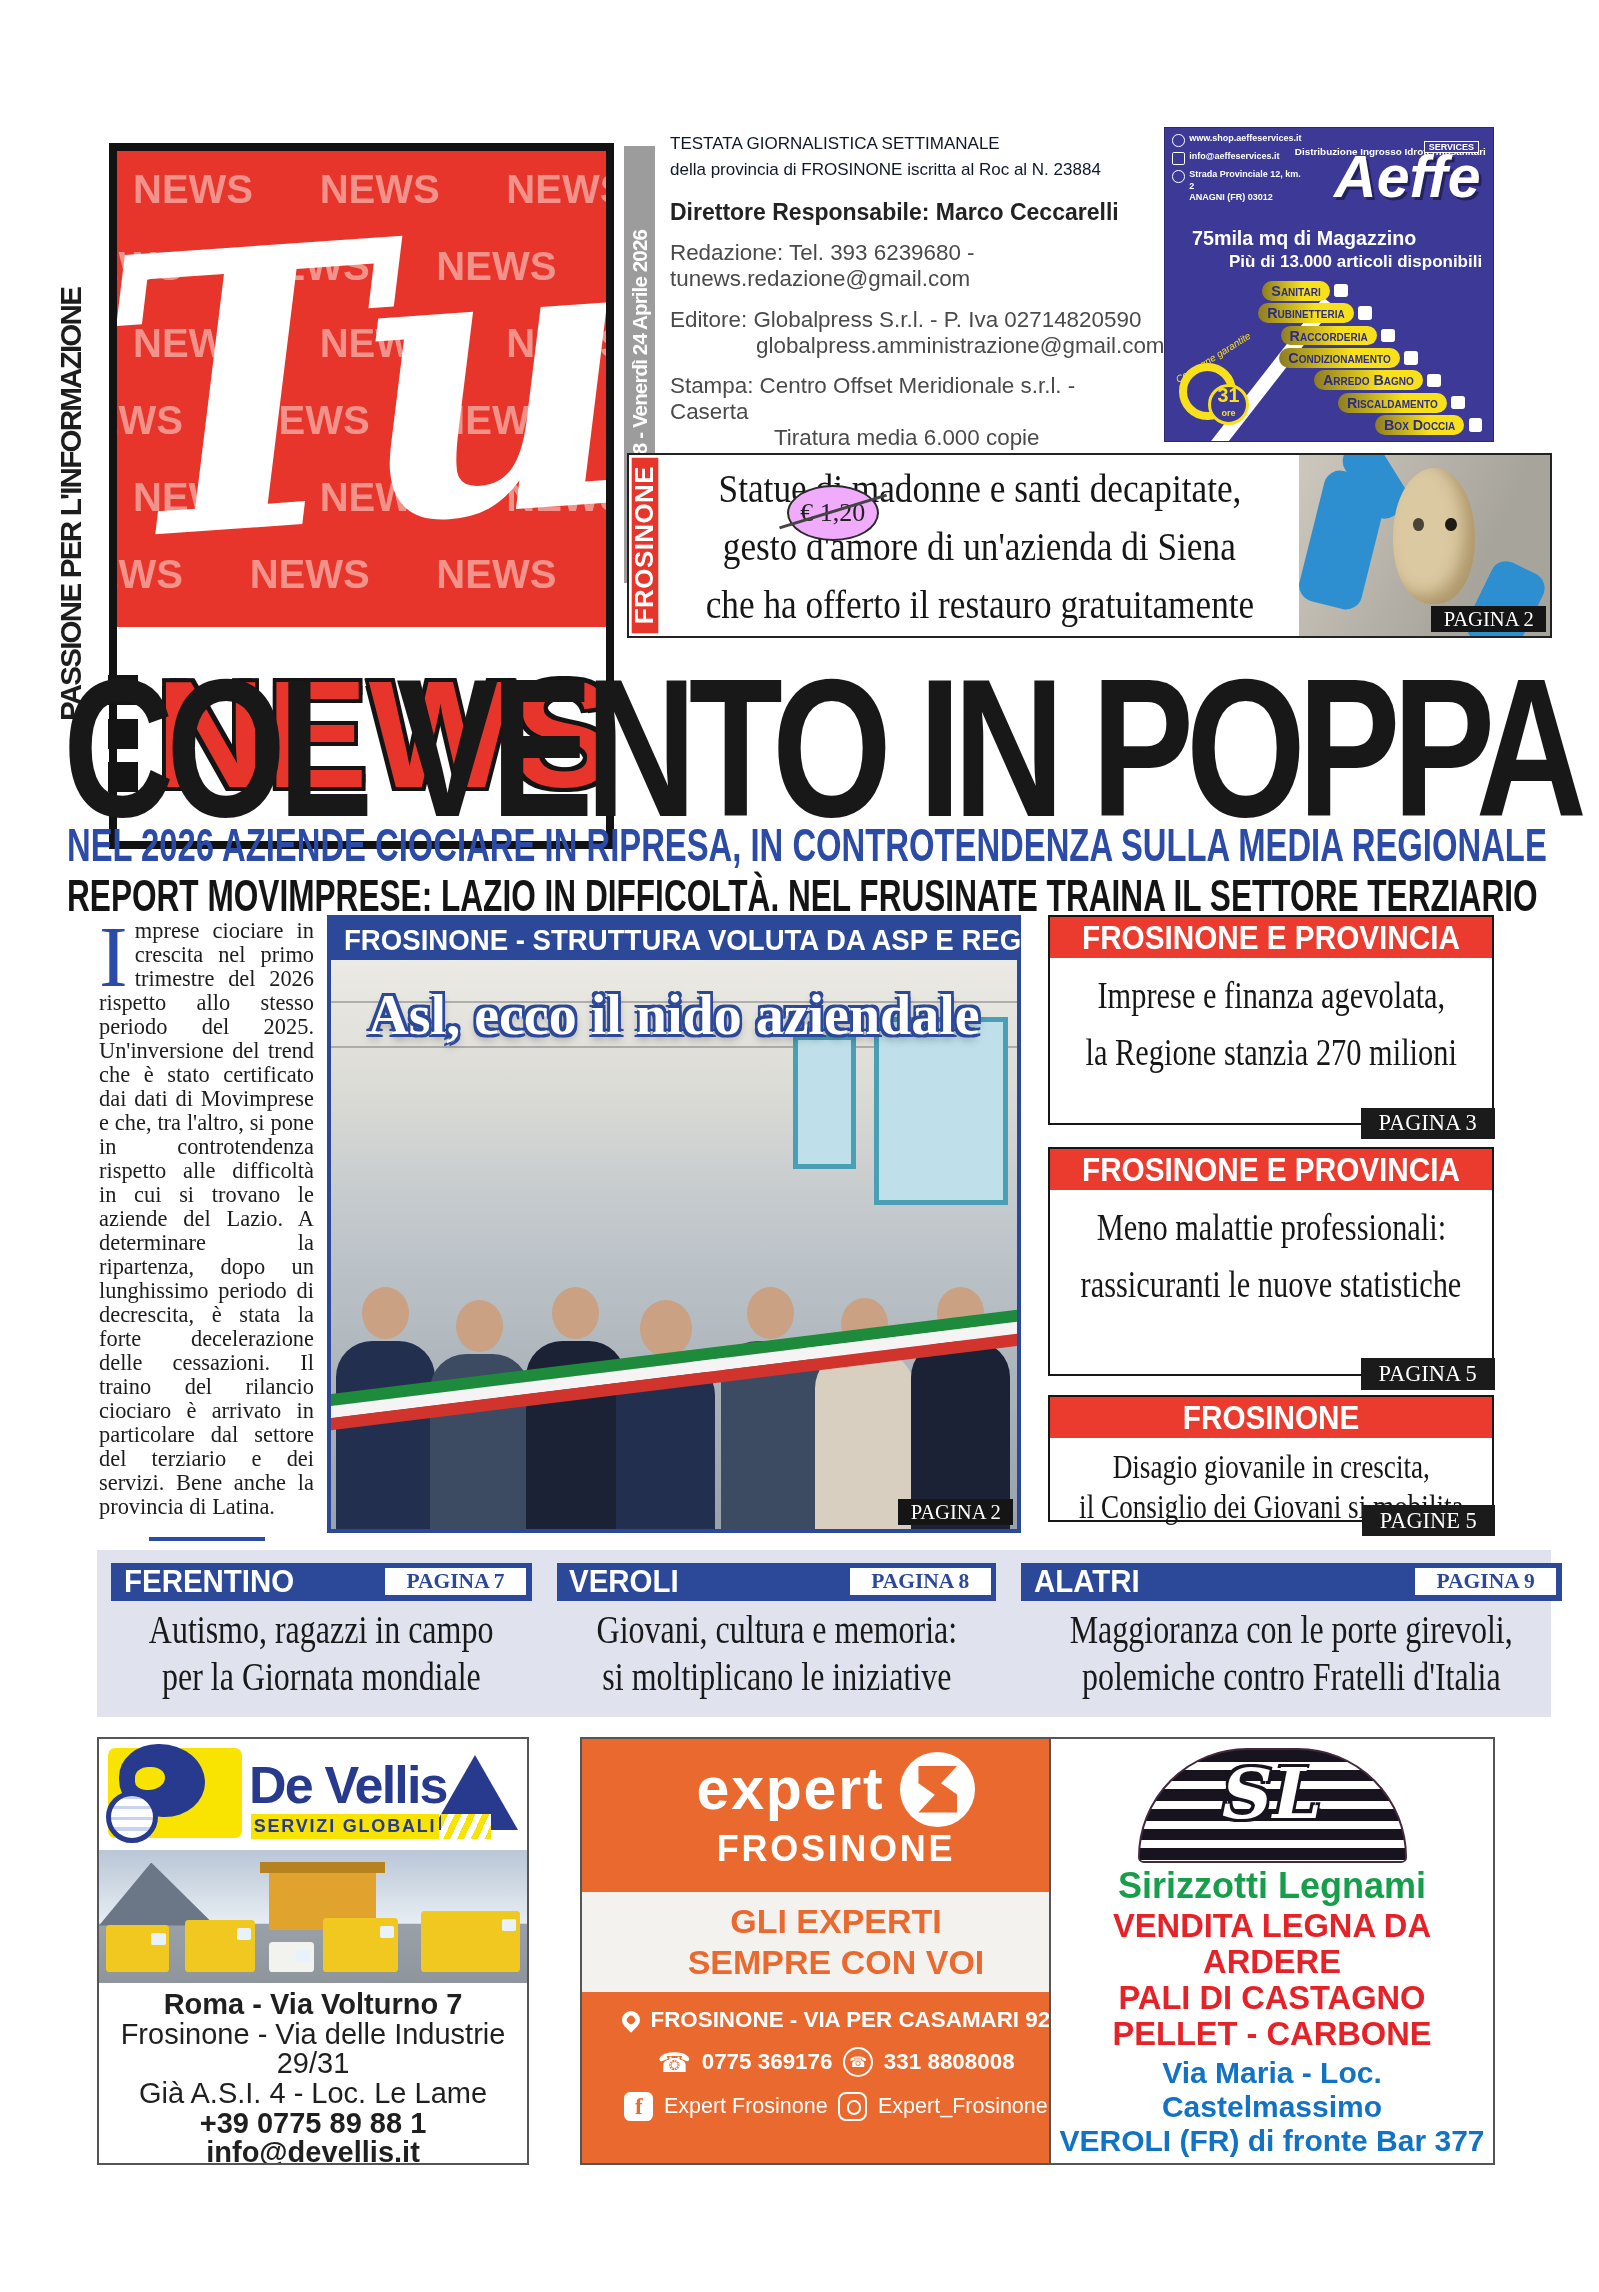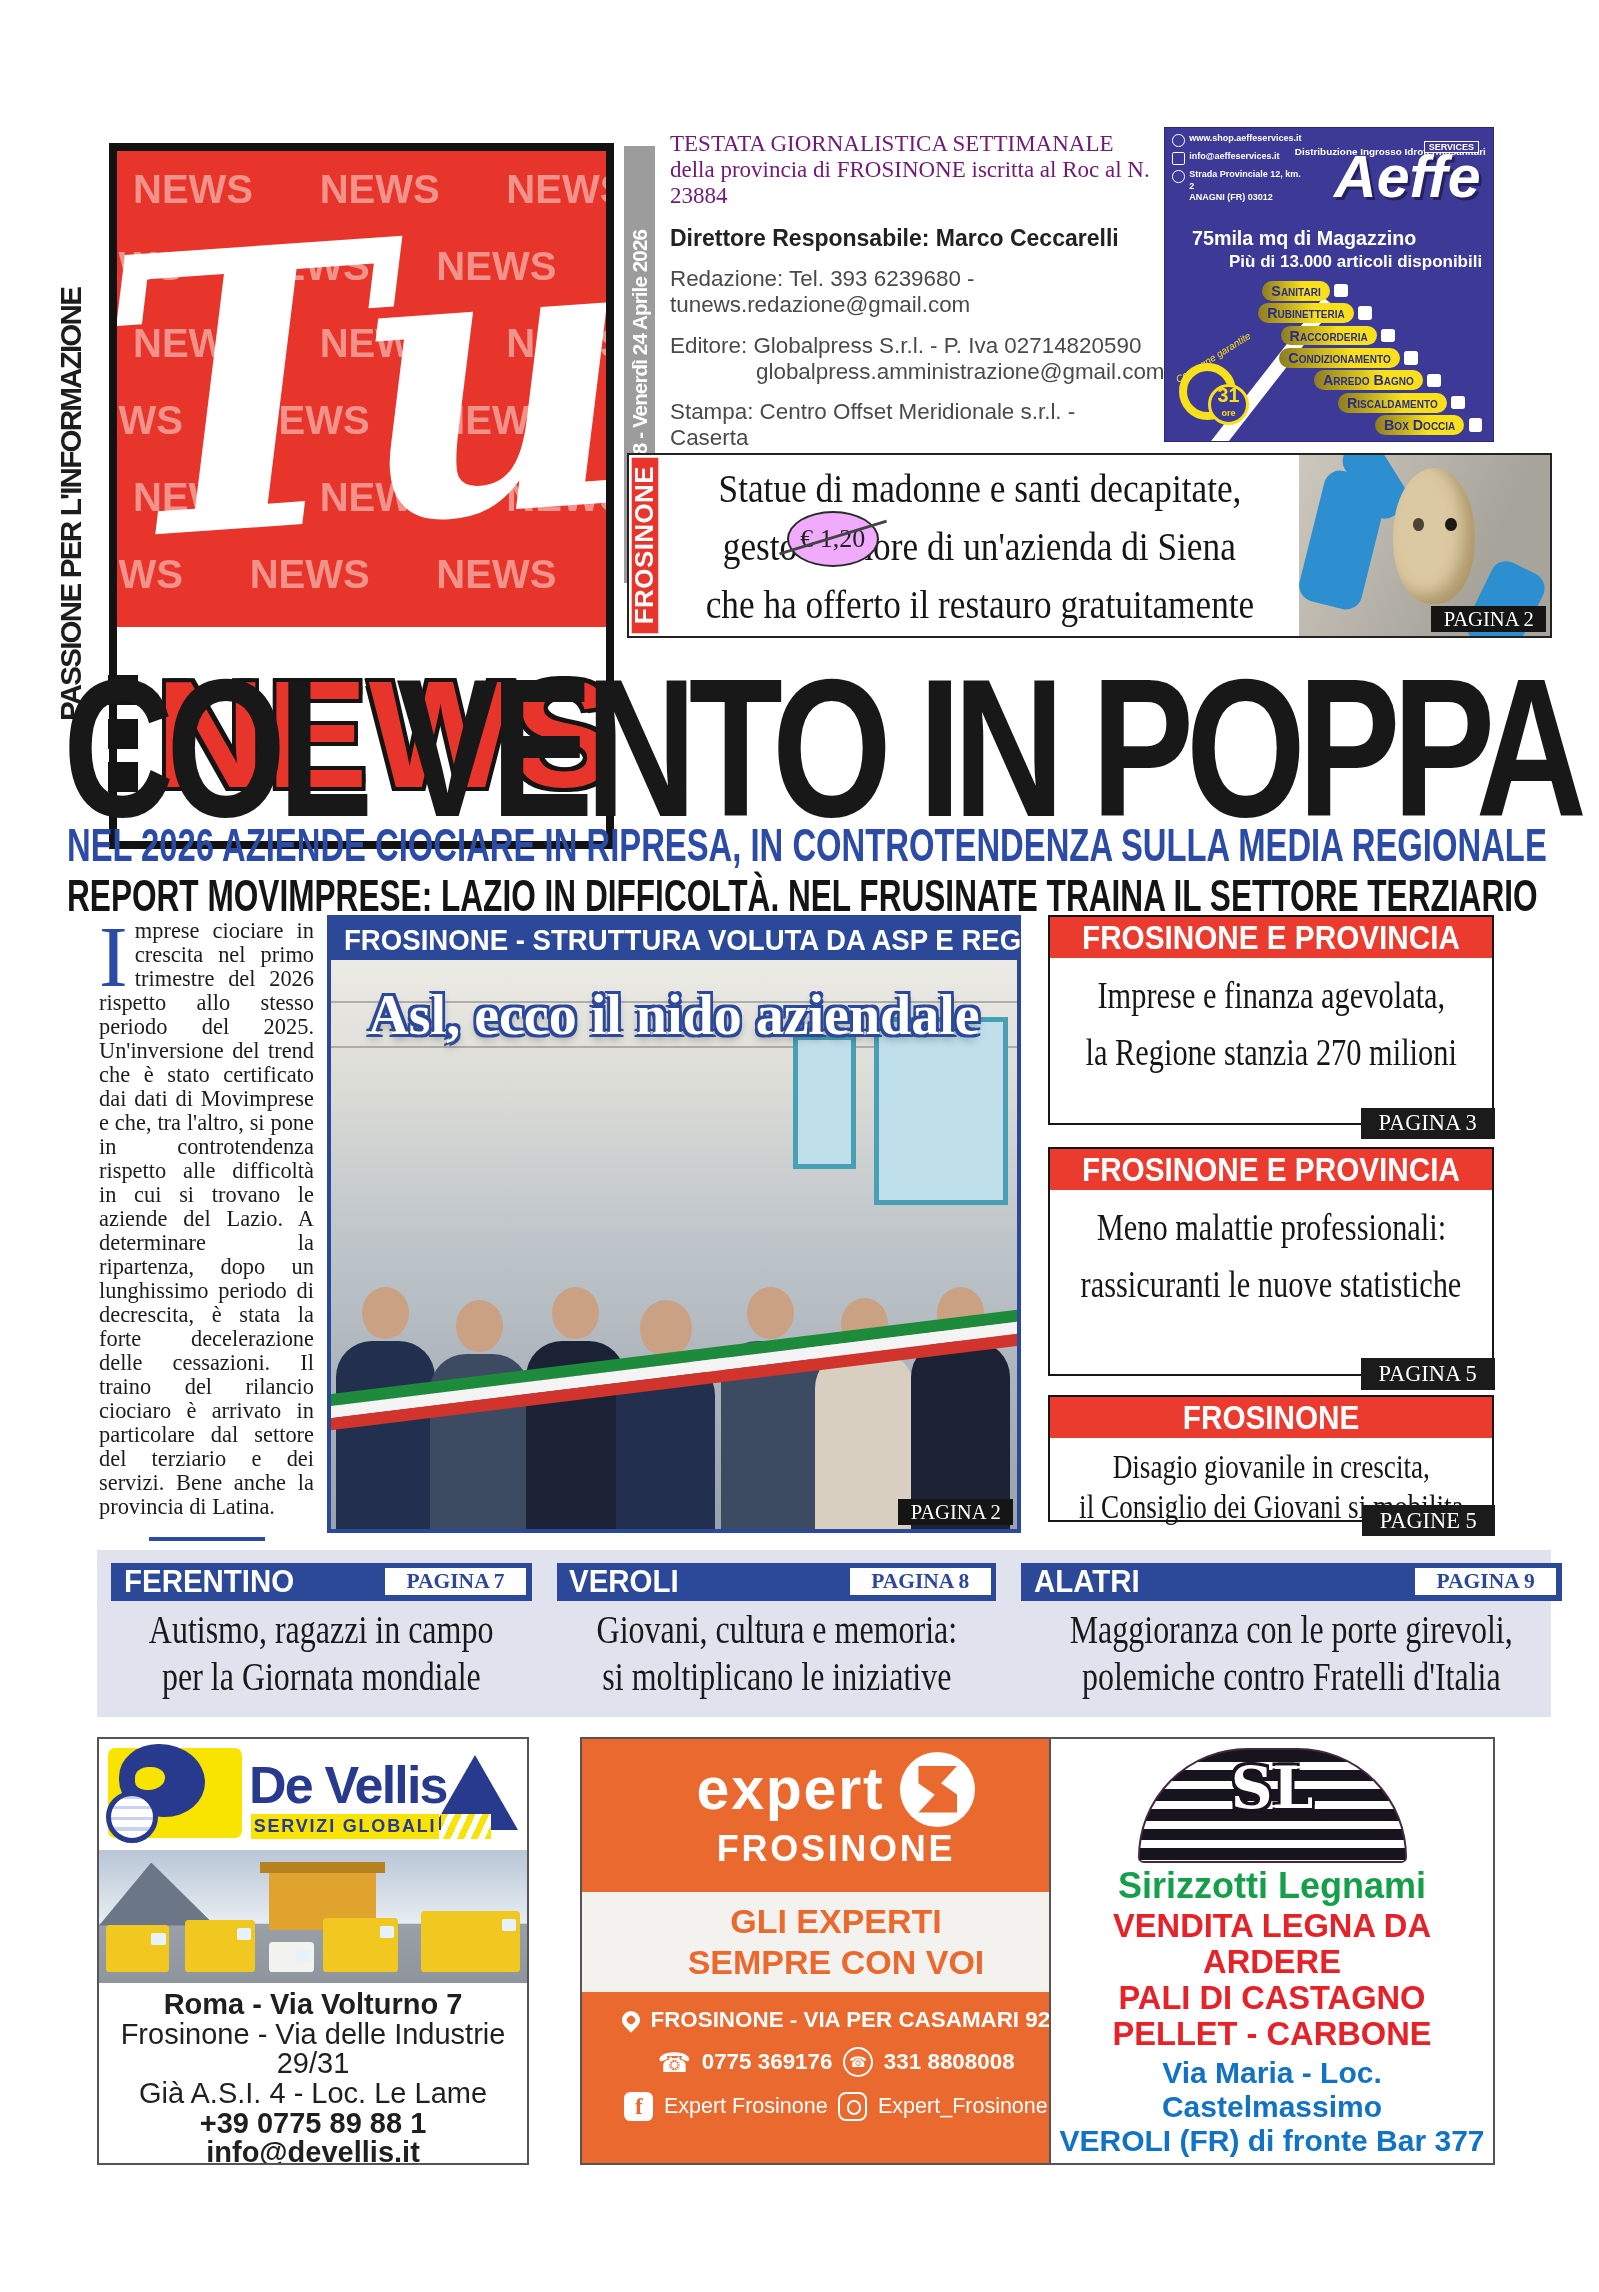--- a/index.html
+++ b/index.html
@@ -27,21 +27,21 @@
   .logo-word-outline { color:#e8352b; -webkit-text-stroke:7.2px #141414;
     text-shadow:-3.6px -3.6px 0 #141414,3.6px -3.6px 0 #141414,-3.6px 3.6px 0 #141414,3.6px 3.6px 0 #141414; }
   .logo-word-fill { position:absolute; left:0; top:0; color:#e8352b; }
 
   .issue-bar { position:absolute; left:624px; top:146px; width:31px; height:437px; background:#9c9c9c;
     display:flex; align-items:center; justify-content:center; }
   .issue-bar span { writing-mode:vertical-rl; transform:rotate(180deg); color:#fff;
     font-family:"Liberation Sans",sans-serif; font-weight:bold; font-size:20.6px; letter-spacing:-0.9px; white-space:nowrap; }
 
   .masthead { position:absolute; left:670px; top:131px; width:488px; color:#3a3a3a; }
-  .mh-serif { font-family:Liberation Serif, serif; font-size:23px; line-height:26px; color:#701a75; }
+  .mh-serif { font-family:Liberation Sans, sans-serif; font-size:17px; line-height:26px; color:#0f172a; }
   .mh-sans { font-family:"Liberation Sans",sans-serif; font-size:22.4px; color:#4a4a4a; }
   .mh-dir { font-family:"Liberation Sans",sans-serif; font-weight:bold; font-size:23px; color:#222; margin-top:16px; }
   .mh-red { margin-top:14.3px; } .mh-ed1 { margin-top:14.3px; } .mh-ed2 { padding-left:86px; }
   .mh-st1 { margin-top:14.3px; } .mh-st2 { padding-left:104px; }
   .site-row { display:flex; align-items:center; margin-top:9px; }
   .site-rule { flex:1; height:3.6px; background:#333; margin-right:12.5px; }
   .site-url { font-family:"Liberation Sans",sans-serif; font-weight:bold; font-size:28px; color:#111; }
   .price-bar { position:relative; margin-top:7.2px; height:27px; background:#575757; display:flex; align-items:center; }
   .price-dash { height:9px; background:#e8352b; width:134px; margin:0 10.7px; }
   .price-oval { position:relative; width:134px; height:56px; background:#f0abfc; border:2.7px solid #2a2a2a; border-radius:50%;
@@ -209,22 +209,22 @@
     font-size:14.3px; font-family:"DejaVu Sans",sans-serif; }
   .ex-fb { width:29px; height:29px; background:#fff; color:#e9692f; border-radius:6.3px; font-family:"Liberation Serif",serif;
     font-weight:bold; font-size:23px; line-height:29px; }
   .ex-ig { width:29px; height:29px; border:2.7px solid #fff; border-radius:8px; position:relative; }
   .ex-ig::after { content:""; position:absolute; left:6.3px; top:6.3px; width:10.7px; height:10.7px; border:2.7px solid #fff; border-radius:50%; }
   .ex-social { font-size:21.5px; font-weight:normal; }
   
   .ad-sl { left:1049px; width:446px; text-align:center; font-family:"Liberation Sans",sans-serif; }
   .sl-dome { position:relative; width:269px; height:115px; margin:9px auto 0; border-radius:134px 134px 7.2px 7.2px;
     background:repeating-linear-gradient(#17141f 0 11.6px,#fff 11.6px 19.7px); border:2.7px solid #42283a; overflow:hidden; }
-  .sl-script { position:absolute; left:0; top:9px; width:100%; font-family:"DejaVu Serif",serif; 
-    font-weight:bold; font-size:58px; color:#fff; line-height:1;
+  .sl-script { position:absolute; left:0; top:9px; width:100%; font-family:"DejaVu Serif",serif; font-style:italic;
+    font-weight:bold; font-size:70px; color:#fff; line-height:1;
     text-shadow:-2.7px -2.7px 0 #17141f,2.7px -2.7px 0 #17141f,-2.7px 2.7px 0 #17141f,2.7px 2.7px 0 #17141f; }
   .sl-brand { color:#179e4b; font-weight:bold; font-size:36px; margin-top:1.8px; }
   .sl-red { color:#e62229; font-weight:bold; font-size:34px; line-height:36px; transform:scaleX(0.96); }
   .sl-blue { color:#1273c4; font-weight:bold; font-size:30px; line-height:34px; }
   .sl-black { color:#1b1b1b; font-weight:bold; font-size:34px; line-height:38px; transform:scaleX(0.92); }
   .sl-gap { height:5.4px; }
 </style>
 </head>
 <body>
 

